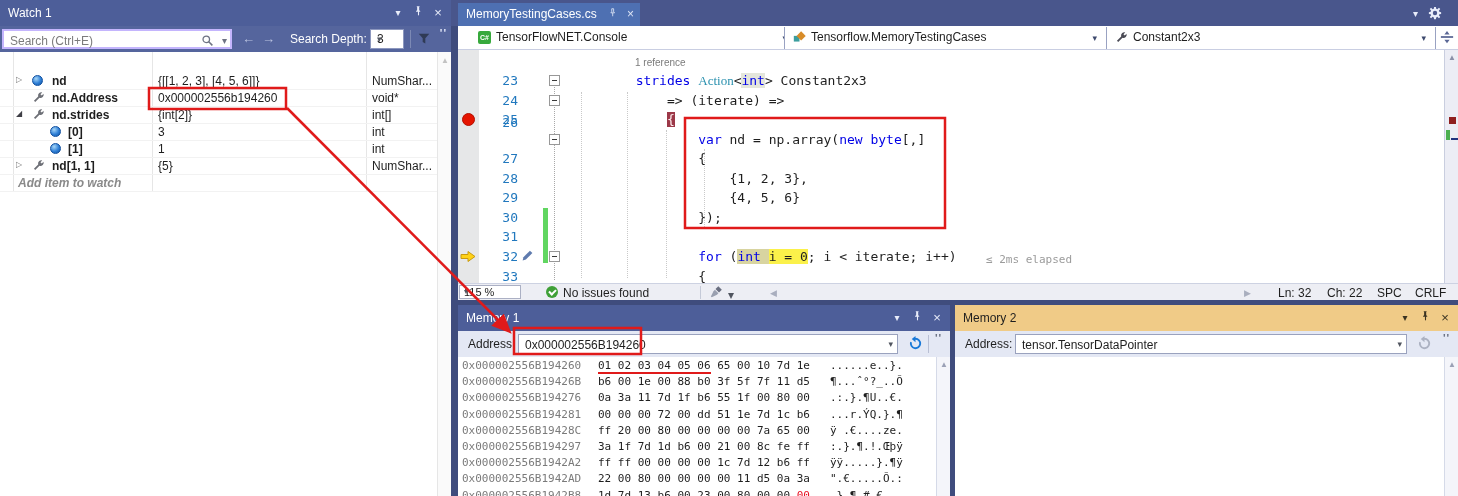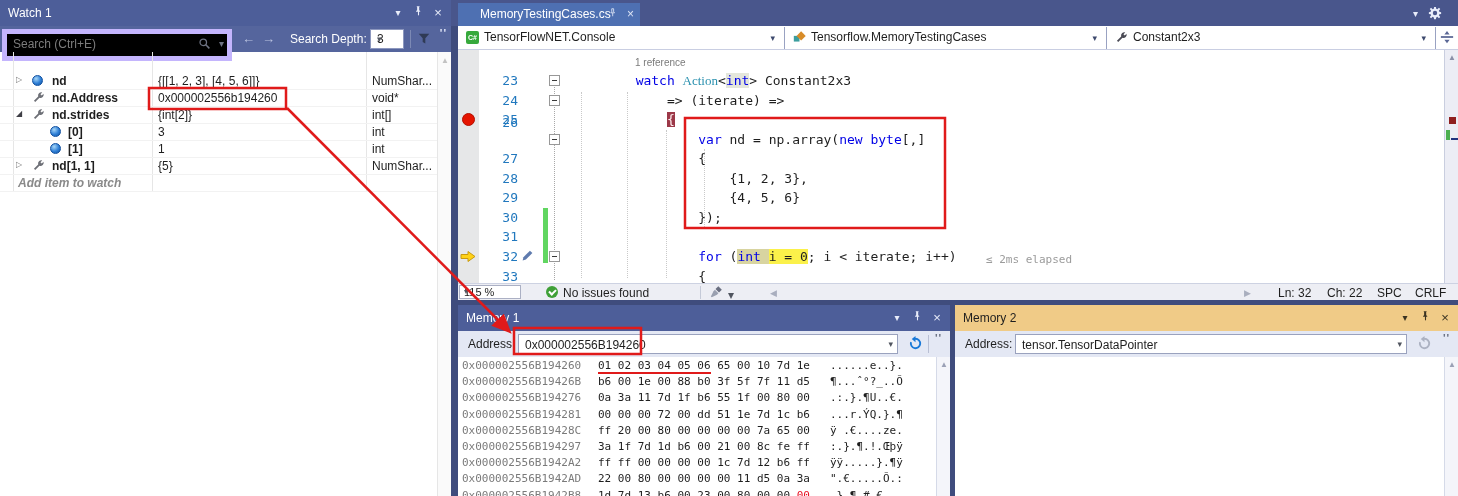--- a/index.html
+++ b/index.html
@@ -11,21 +11,21 @@
   .ttl{position:absolute;left:0;top:0;right:0;height:26px;line-height:26px;padding-left:8px;
        font-size:12px;box-sizing:border-box;}
   .ttl.blue{background:#4D5E99;color:#FFFFFF;}
   .ttl.gold{background:#F0CB87;color:#1E1E1E;}
   .ttl .ic{position:absolute;top:0;height:26px;width:18px;text-align:center;line-height:26px;cursor:default;}
   .ttl.blue .ic{color:#E8ECFA;}
   .ttl.gold .ic{color:#3A3322;}
   .caret{font-size:10px;}
   
   .searchrow{position:absolute;left:0;top:26px;right:0;height:26px;background:#55659D;}
-  .searchbox{position:absolute;left:2px;top:3px;width:230px;height:32px;background:#000000;box-sizing:border-box;border:5px solid #c4b5fd;}
+  .searchbox{position:absolute;left:2px;top:3px;width:230px;height:20px;background:#ffffff;box-sizing:border-box;border:2px solid #c4b5fd;}
   .searchbox .ph{position:absolute;left:6px;top:3px;color:#7C7C7C;}
   .navarrow{position:absolute;top:5px;font-size:13px;color:#BAC3E0;}
   .sdlabel{position:absolute;left:290px;top:6px;color:#FFFFFF;}
   .combo3{position:absolute;left:370px;top:3px;width:34px;height:20px;background:#fff;border:1px solid #8C97BE;box-sizing:border-box;}
   .combo3 span{position:absolute;left:6px;top:2px;}
   .combo3 .cc{position:absolute;right:3px;top:4px;font-size:9px;color:#50555F;}
   .tsep{position:absolute;top:4px;width:1px;height:18px;background:#7C89B4;}
   .ovf{position:absolute;color:#DDE3F6;font-weight:bold;font-size:11px;letter-spacing:1px;}
   .grid-hdr{position:absolute;top:52px;left:0;right:14px;height:20px;background:#fff;border-bottom:1px solid #EDEDED;}
   .grid-hdr span{position:absolute;top:3px;color:#1E1E1E;}
@@ -38,21 +38,21 @@
   .wrow .nm{position:absolute;top:2px;font-weight:bold;}
   .wrow .vl{position:absolute;left:158px;top:2px;}
   .wrow .tp{position:absolute;left:372px;top:2px;}
   .wrow.addrow .nm{font-style:italic;color:#8A8A8A;}
   .sphere{position:absolute;width:11px;height:11px;border-radius:50%;top:3px;
           background:radial-gradient(circle at 35% 30%,#A6D6F7,#2F7FD6 55%,#11539E);border:1px solid #0F4FA0;box-sizing:border-box;}
   .wrench{position:absolute;top:2px;width:13px;height:13px;}
   
   .edstrip{position:absolute;left:451px;top:0;right:0;height:26px;background:#49568C;}
   .edtab{position:absolute;left:458px;top:3px;width:182px;height:23px;background:#4E70B2;color:#fff;line-height:23px;}
-  .edtab .lbl{padding-left:22px;}
+  .edtab .lbl{padding-left:8px;}
   .edtab .ic{position:absolute;top:0;height:23px;line-height:23px;color:#DCE4F5;}
   .navbar{position:absolute;left:458px;top:26px;right:0;height:24px;background:#FFFFFF;border-bottom:1px solid #C9CEE2;box-sizing:border-box;}
   .navcombo{position:absolute;top:0;height:23px;background:#fff;}
   .navcombo .txt{position:absolute;left:26px;top:4px;white-space:nowrap;}
   .navcombo .cc{position:absolute;right:8px;top:7px;font-size:9px;color:#3E4A6E;}
   .navsep{position:absolute;top:1px;width:1px;height:22px;background:#99A2C2;}
   .codearea{position:absolute;left:458px;top:50px;right:14px;height:233px;background:#fff;overflow:hidden;}
   .bpmargin{position:absolute;left:0;top:0;width:21px;height:100%;background:#E6E7E8;}
   .lnum{position:absolute;left:22px;width:38px;text-align:right;color:#2178BE;
         font-family:"DejaVu Sans Mono",monospace;font-size:13px;line-height:19.55px;}
@@ -210,21 +210,21 @@
   </span>
 </div>
 <div class="edtab">
   <span class="lbl">MemoryTestingCases.cs</span>
   <span class="ic" style="right:22px;"><svg width="10" height="11" viewBox="0 0 16 16">
         <path fill="none" stroke="#DCE4F5" stroke-width="1.4" d="M9 2v5l1.5 1.5H4.5L6 7V2zM7.5 8.5V14"></path>
       </svg></span>
   <span class="ic" style="right:6px;font-size:12px;">×</span>
 </div>
 <nav class="navbar">
-  <div class="navcombo" style="left:0;width:325px;">
+  <div class="navcombo" style="left:12px;width:325px;">
     <span class="abs" style="left:8px;top:5px;width:13px;height:13px;background:#37A93C;border-radius:2px;color:#fff;font-size:7px;font-weight:bold;text-align:center;line-height:13px;">C#</span>
     <span class="txt">TensorFlowNET.Console</span>
     <span class="cc">▾</span>
   </div>
   <span class="navsep" style="left:326px;"></span>
   <div class="navcombo" style="left:327px;width:320px;">
     <span class="abs" style="left:8px;top:5px;">
       <svg width="13" height="13" viewBox="0 0 16 16">
           <rect x="1" y="6" width="7" height="7" fill="#3B9E9E"></rect>
           <rect x="6" y="2" width="8" height="8" transform="rotate(45 10 6)" fill="#D88C28"></rect>
@@ -255,21 +255,21 @@
 <div class="codearea">
   <div class="bpmargin"></div>
   <div class="foldline" style="top:34px;height:196px;"></div>
   <div class="iguide" style="left:123px;top:42px;height:186px;"></div>
   <div class="iguide" style="left:169px;top:42px;height:186px;"></div>
   <div class="iguide" style="left:208px;top:80px;height:148px;"></div>
   <div class="iguide" style="left:246px;top:99px;height:78px;"></div>
   <div class="codelens" style="left:177px;top:7px;">1 reference</div>
   <div id="code-lines">
       <div class="lnum" style="top: 21px;">23</div>
-      <div class="codeline" style="top: 21px;"><span class="c-plain">        </span><span class="c-kw">watch</span><span class="c-plain"> </span><span class="c-type">Action</span><span class="c-plain">&lt;</span><span class="c-kw c-hl-ref">int</span><span class="c-plain">&gt; Constant2x3</span></div>
+      <div class="codeline" style="top: 21px;"><span class="c-plain">        </span><span class="c-kw">strides</span><span class="c-plain"> </span><span class="c-type">Action</span><span class="c-plain">&lt;</span><span class="c-kw c-hl-ref">int</span><span class="c-plain">&gt; Constant2x3</span></div>
       <div class="fold" style="top: 25px;">
         <i></i>
       </div>
       <div class="lnum" style="top: 40.55px;">24</div>
       <div class="codeline" style="top: 40.55px;"><span class="c-plain">            =&gt; (iterate) =&gt;</span></div>
       <div class="fold" style="top: 44.55px;">
         <i></i>
       </div>
       <div class="lnum" style="top: 60.1px;">25</div>
       <div class="codeline" style="top: 60.1px;"><span class="c-plain">            </span><span class="c-bp-brace">{</span></div>

